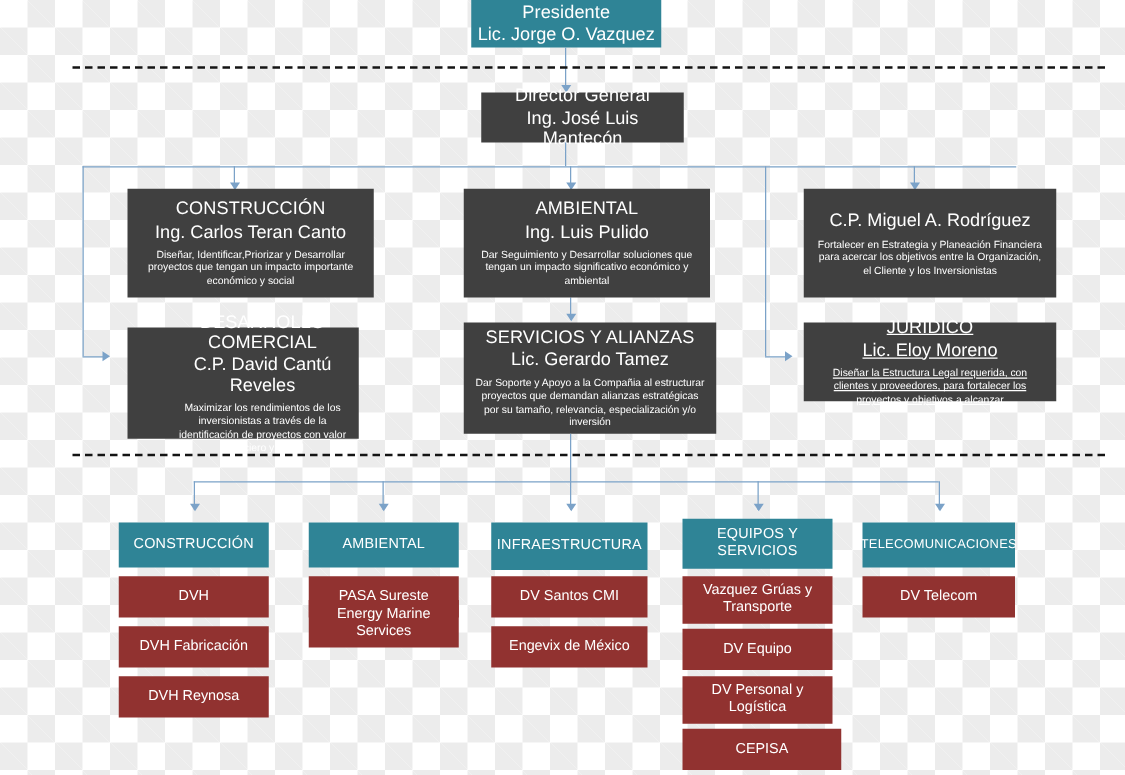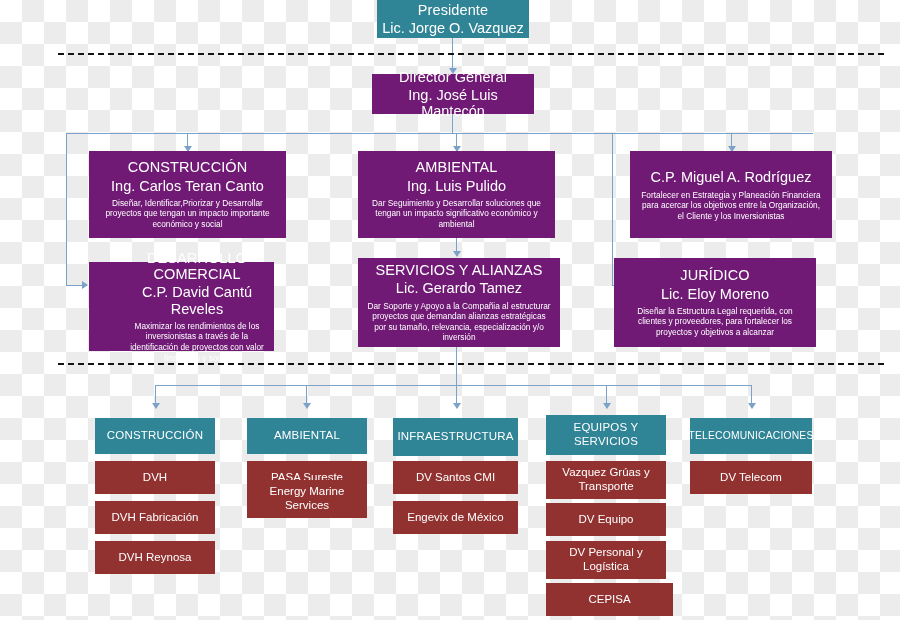--- a/index.html
+++ b/index.html
@@ -22,21 +22,21 @@
     display:flex;
     flex-direction:column;
     align-items:center;
     justify-content:center;
     text-align:center;
     color:#ffffff;
     line-height:1.12;
     padding:3px 5px;
   }
   .teal{background:#2f8496;}
-  .blue{background:#701a75;}
+  .blue{background:#404040;margin-left:13px;}
   .red{background:#913230;}
 
   .b-title{font-size:14.5px;letter-spacing:.1px;}
   .b-name{font-size:14.5px;margin-top:2px;}
   .b-desc{font-size:8.3px;line-height:1.28;margin-top:4px;padding:0 4px;}
 
   .unit-title{font-size:11.5px;letter-spacing:.2px;line-height:1.18;}
   .sub-title{font-size:11.5px;line-height:1.2;}
 
   
@@ -125,21 +125,21 @@
     <div class="b-name">C.P. David Cantú Reveles</div>
     <div class="b-desc">Maximizar los rendimientos de los inversionistas a través de la identificación de proyectos con valor financiero y social</div>
   </div>
 
   <div class="box blue" style="left:358px;top:258px;width:202px;height:89px;">
     <div class="b-title">SERVICIOS Y ALIANZAS</div>
     <div class="b-name">Lic. Gerardo Tamez</div>
     <div class="b-desc">Dar Soporte y Apoyo a la Compañia al estructurar proyectos que demandan alianzas estratégicas por su tamaño, relevancia, especialización y/o inversión</div>
   </div>
 
-  <div class="box blue" style="left:614px;top:258px;width:202px;height:89px;">
+  <div class="box blue" style="left:630px;top:258px;width:202px;height:63px;text-decoration:underline;">
     <div class="b-title">JURÍDICO</div>
     <div class="b-name">Lic. Eloy Moreno</div>
     <div class="b-desc">Diseñar la Estructura Legal requerida, con clientes y proveedores, para fortalecer los proyectos y objetivos a alcanzar</div>
   </div>
 
   <div class="dash" style="top:363px;"></div>
 
   <div class="ln v" style="left:456px;top:347px;height:38px;"></div>
 
   <div class="ln h" style="left:155px;top:385px;width:596px;"></div>

